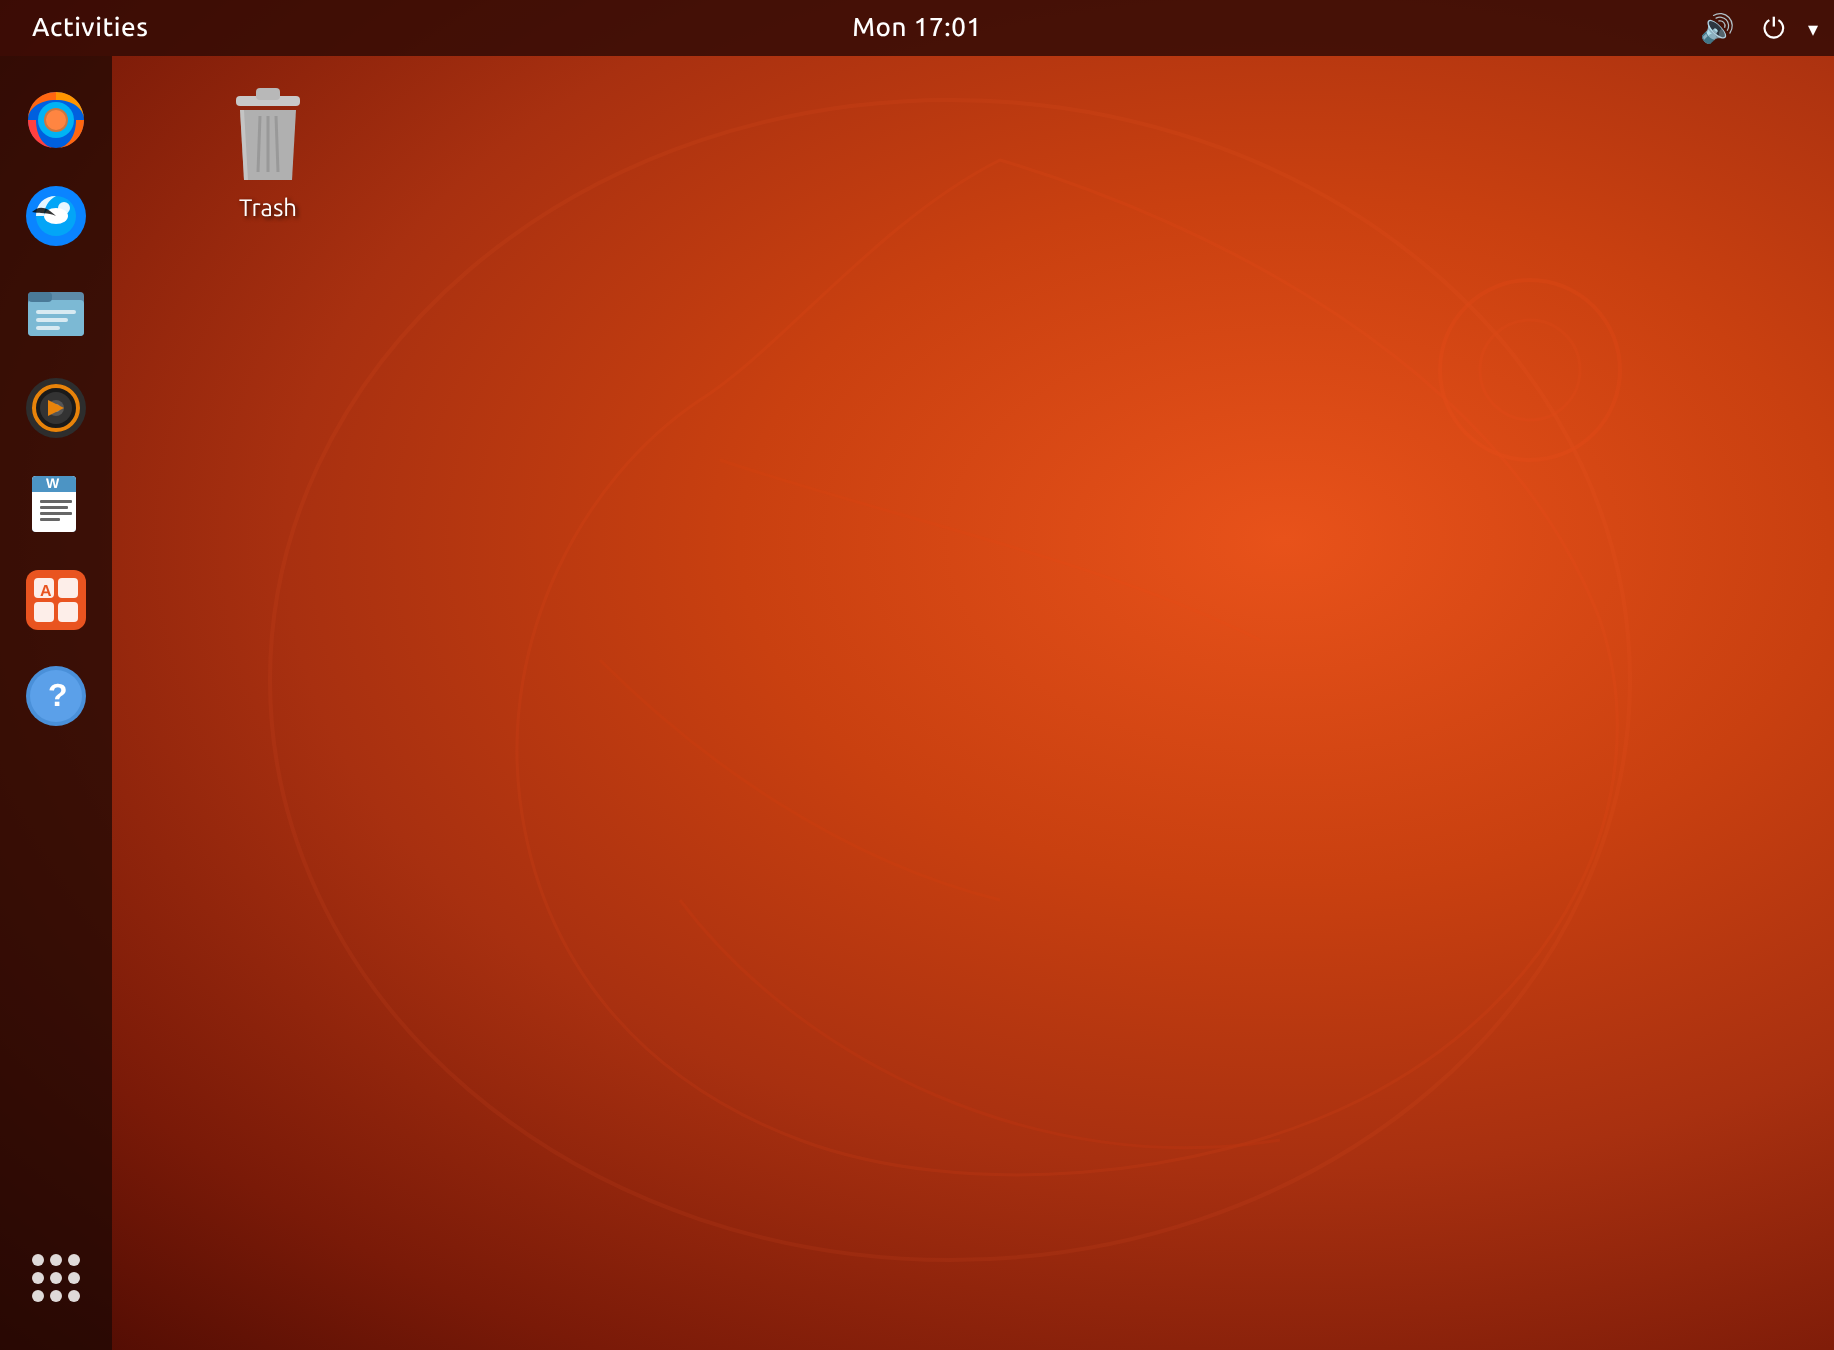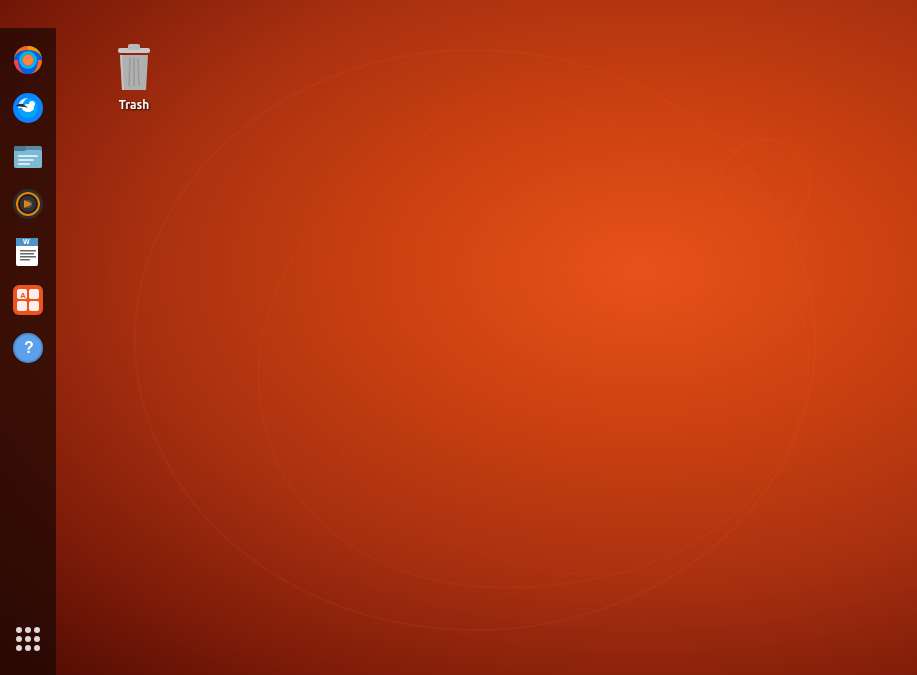--- a/index.html
+++ b/index.html
@@ -189,21 +189,21 @@
       align-items: center;
       justify-content: center;
     }
 
     .desktop-icon .icon-label {
       color: white;
       font-size: 12px;
       text-align: center;
       margin-top: 4px;
       text-shadow: 1px 1px 2px rgba(0,0,0,0.8);
-      font-weight: 700;
+      font-weight: 400;
     }
   </style>
 </head>
 <body>
 
 <div id="desktop">
 
   <svg class="bg-bird" viewBox="0 0 750 620" xmlns="http://www.w3.org/2000/svg">
 
     <ellipse cx="375" cy="310" rx="340" ry="290" fill="none" stroke="#ff6030" stroke-width="2" opacity="0.5"></ellipse>
@@ -217,20 +217,33 @@
              C 290 145, 340 80, 400 50 Z" fill="none" stroke="#ff5020" stroke-width="1.5" opacity="0.6"></path>
 
     <circle cx="665" cy="155" r="45" fill="none" stroke="#ff5020" stroke-width="2" opacity="0.7"></circle>
     <circle cx="665" cy="155" r="25" fill="none" stroke="#ff5020" stroke-width="1.5" opacity="0.5"></circle>
 
     <path d="M 240 420 C 300 500 420 560 540 540" fill="none" stroke="#ff4010" stroke-width="1.5" opacity="0.5"></path>
     <path d="M 200 300 C 250 350 320 400 400 420" fill="none" stroke="#ff4010" stroke-width="1.5" opacity="0.4"></path>
     <path d="M 260 200 C 350 230 450 250 530 290" fill="none" stroke="#ff4010" stroke-width="1.5" opacity="0.4"></path>
   </svg>
 
+  <div id="top-panel">
+    <div id="panel-left">
+      <div id="activities-btn">Activities</div>
+    </div>
+
+    <div id="panel-center">Mon 17:01</div>
+
+    <div id="panel-right">
+      <div class="panel-icon">🔊</div>
+      <div class="panel-icon">⏻</div>
+      <div class="panel-arrow">▾</div>
+    </div>
+  </div>
 
   <div id="dock">
 
     <div class="dock-item" title="Firefox Web Browser">
       <svg viewBox="0 0 36 36" xmlns="http://www.w3.org/2000/svg">
         <circle cx="18" cy="18" r="14" fill="#0060df"></circle>
         <circle cx="18" cy="18" r="9" fill="#00b3f4"></circle>
         <circle cx="18" cy="18" r="5" fill="#ffffff"></circle>
         <path d="M 18 4 C 10 4 4 10 4 18 C 4 12 10 8 18 8 Z" fill="#ff6611"></path>
         <path d="M 18 4 C 26 4 32 10 32 18 C 32 12 26 8 18 8 Z" fill="#ff9500"></path>

